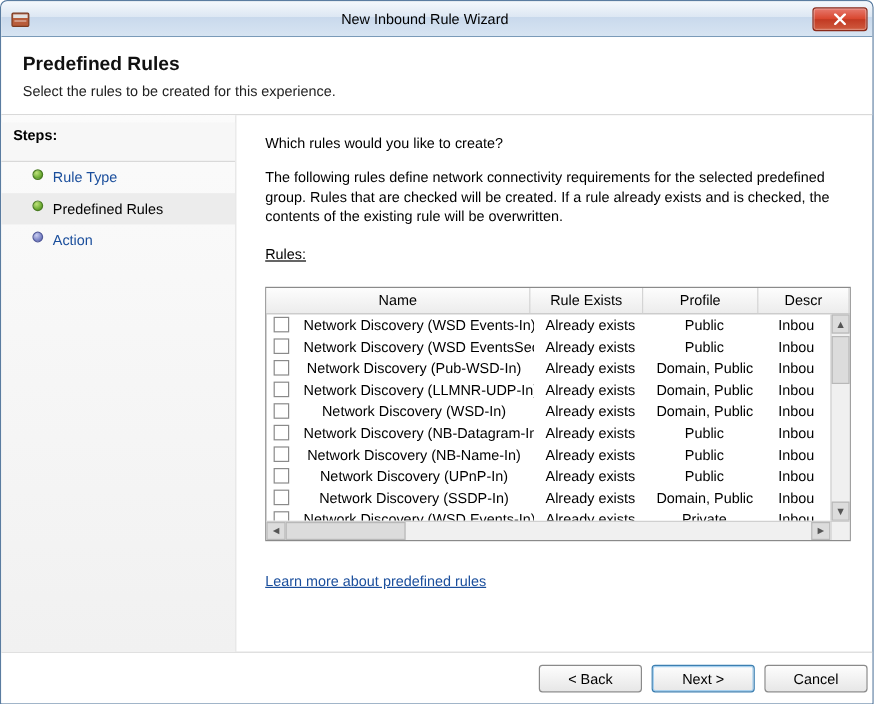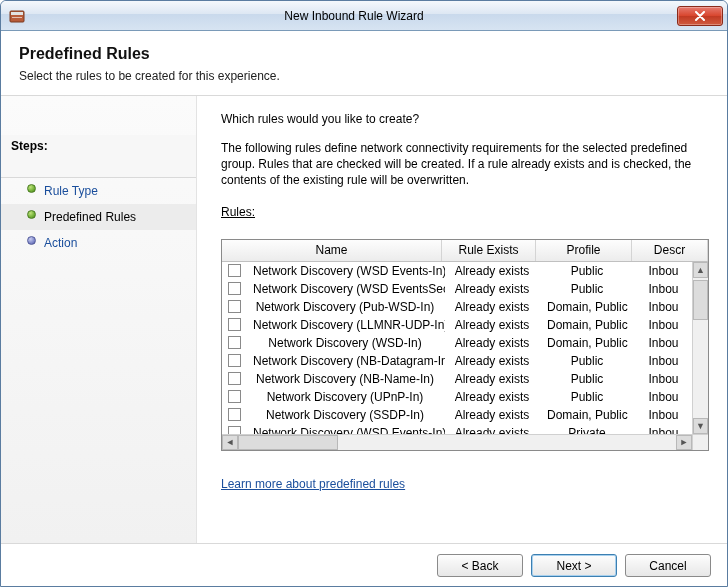--- a/index.html
+++ b/index.html
@@ -46,22 +46,22 @@
     display:flex;
     height: calc(587px - 30px - 64px - 44px - 2px);
   }
   .steps-col {
     width: 196px;
     background: linear-gradient(to bottom,#fbfbfb,#f1f1f1);
     border-right:1px solid #e3e3e3;
     padding: 6px 0 0 0;
   }
   .steps-head {
-    font-weight:bold; padding:4px 10px 24px 10px;
-    border-bottom:1px solid #d9d9d9; background:#f7f7f7;margin-top:33px;
+    font-weight:bold; padding:4px 10px 14px 10px;
+    border-bottom:1px solid #d9d9d9; background:#f7f7f7;
   }
   .step-item {
     display:flex; align-items:flex-start; gap:8px;
     padding:6px 10px 6px 26px;
   }
   .step-item.current { background:#ececec; }
   .bullet {
     width:9px; height:9px; border-radius:50%;
     background: radial-gradient(circle at 35% 30%, #bfe27b, #6fae35 60%, #4a7c22);
     border:1px solid #4a7c22;
@@ -126,21 +126,21 @@
   }
   .hscroll .arrow { width:16px; background:#dcdcdc; border:1px solid #b8b8b8; display:flex; align-items:center; justify-content:center; font-size:9px; color:#555;}
   .hscroll .track { flex:1; position:relative; }
   .hscroll .thumb { position:absolute; left:0; top:0; height:100%; width:100px; background:#dcdcdc; border:1px solid #b8b8b8;}
   .corner { position:absolute; right:0; bottom:0; width:16px; height:16px; background:#f0f0f0; border-left:1px solid #d0d0d0; border-top:1px solid #d0d0d0;}
   .learn-link { color:#1a4e9c; text-decoration:underline; margin-top:26px; display:inline-block; cursor:default;}
   .footer {
     height:44px;
     border-top:1px solid #d9d9d9;
     display:flex; justify-content:flex-end; align-items:center;
-    padding:0 16px; gap:8px;
+    padding:0 4px; gap:8px;
     background:#fff;
   }
   .btn {
     min-width:86px; height:23px;
     background:linear-gradient(to bottom,#fdfdfd,#e7e7e7);
     border:1px solid #8a8a8a; border-radius:3px;
     font-size:12px; display:flex; align-items:center; justify-content:center;
     padding:0 12px; cursor:default;
   }
   .btn.default {

